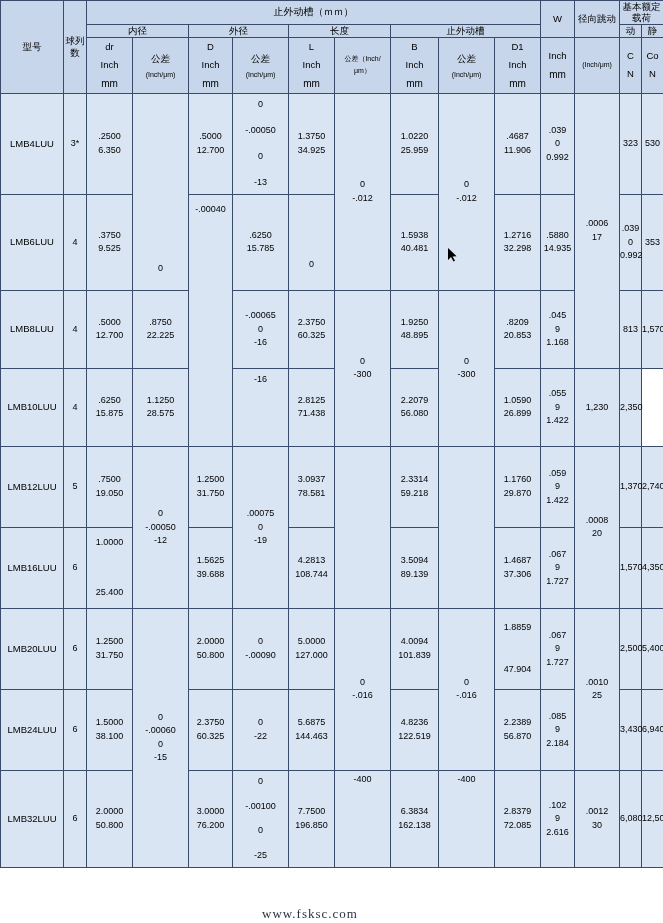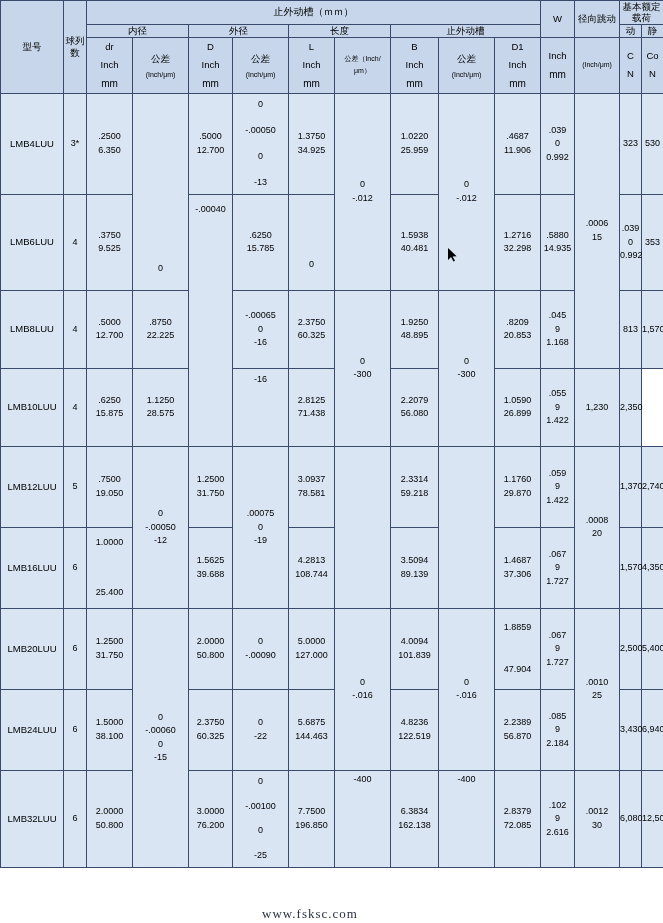--- a/index.html
+++ b/index.html
@@ -275,21 +275,21 @@
       <td>
         <div class="cellstack" style="justify-content:center;">
           <div>.039</div>
           <div>0</div>
           <div>0.992</div>
         </div>
       </td>
       <td rowspan="3">
         <div class="cellstack" style="justify-content:center;">
           <div>.0006</div>
-          <div>15</div>
+          <div>17</div>
         </div>
       </td>
       <td>323</td>
       <td>530</td>
     </tr>
 
     <tr class="row-2">
       <td class="model">LMB6LUU</td>
       <td>4</td>
       <td>

